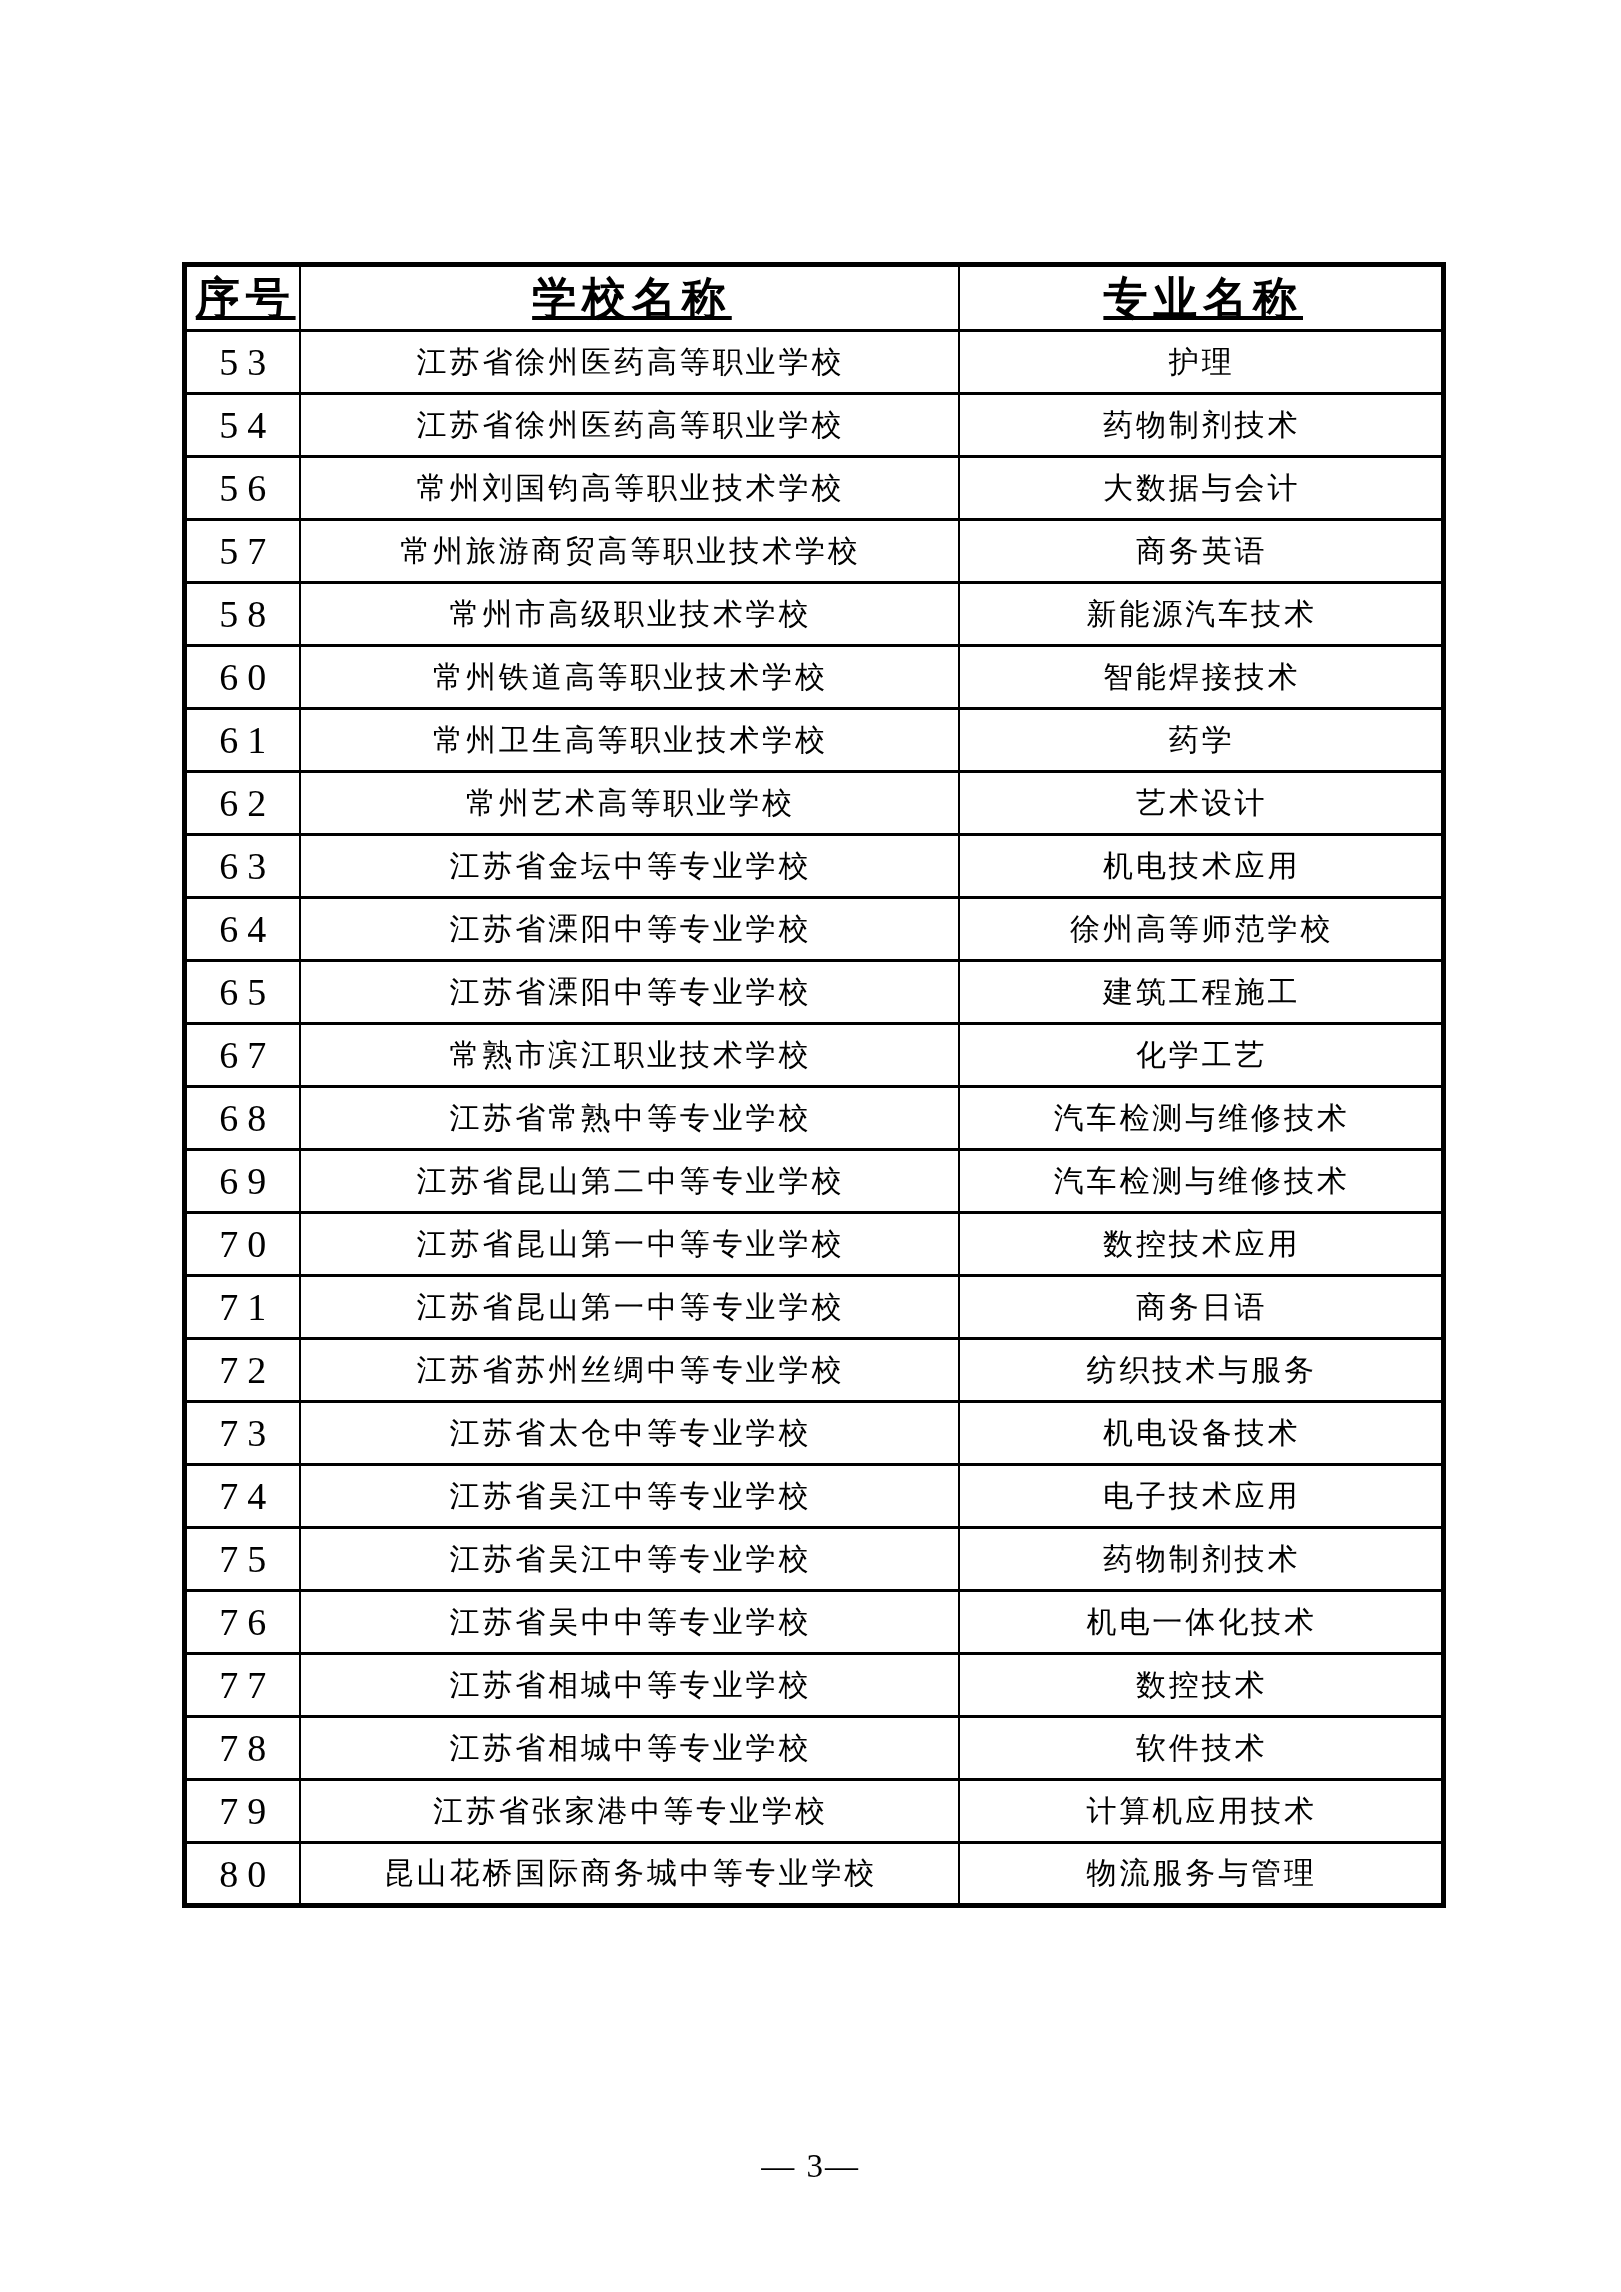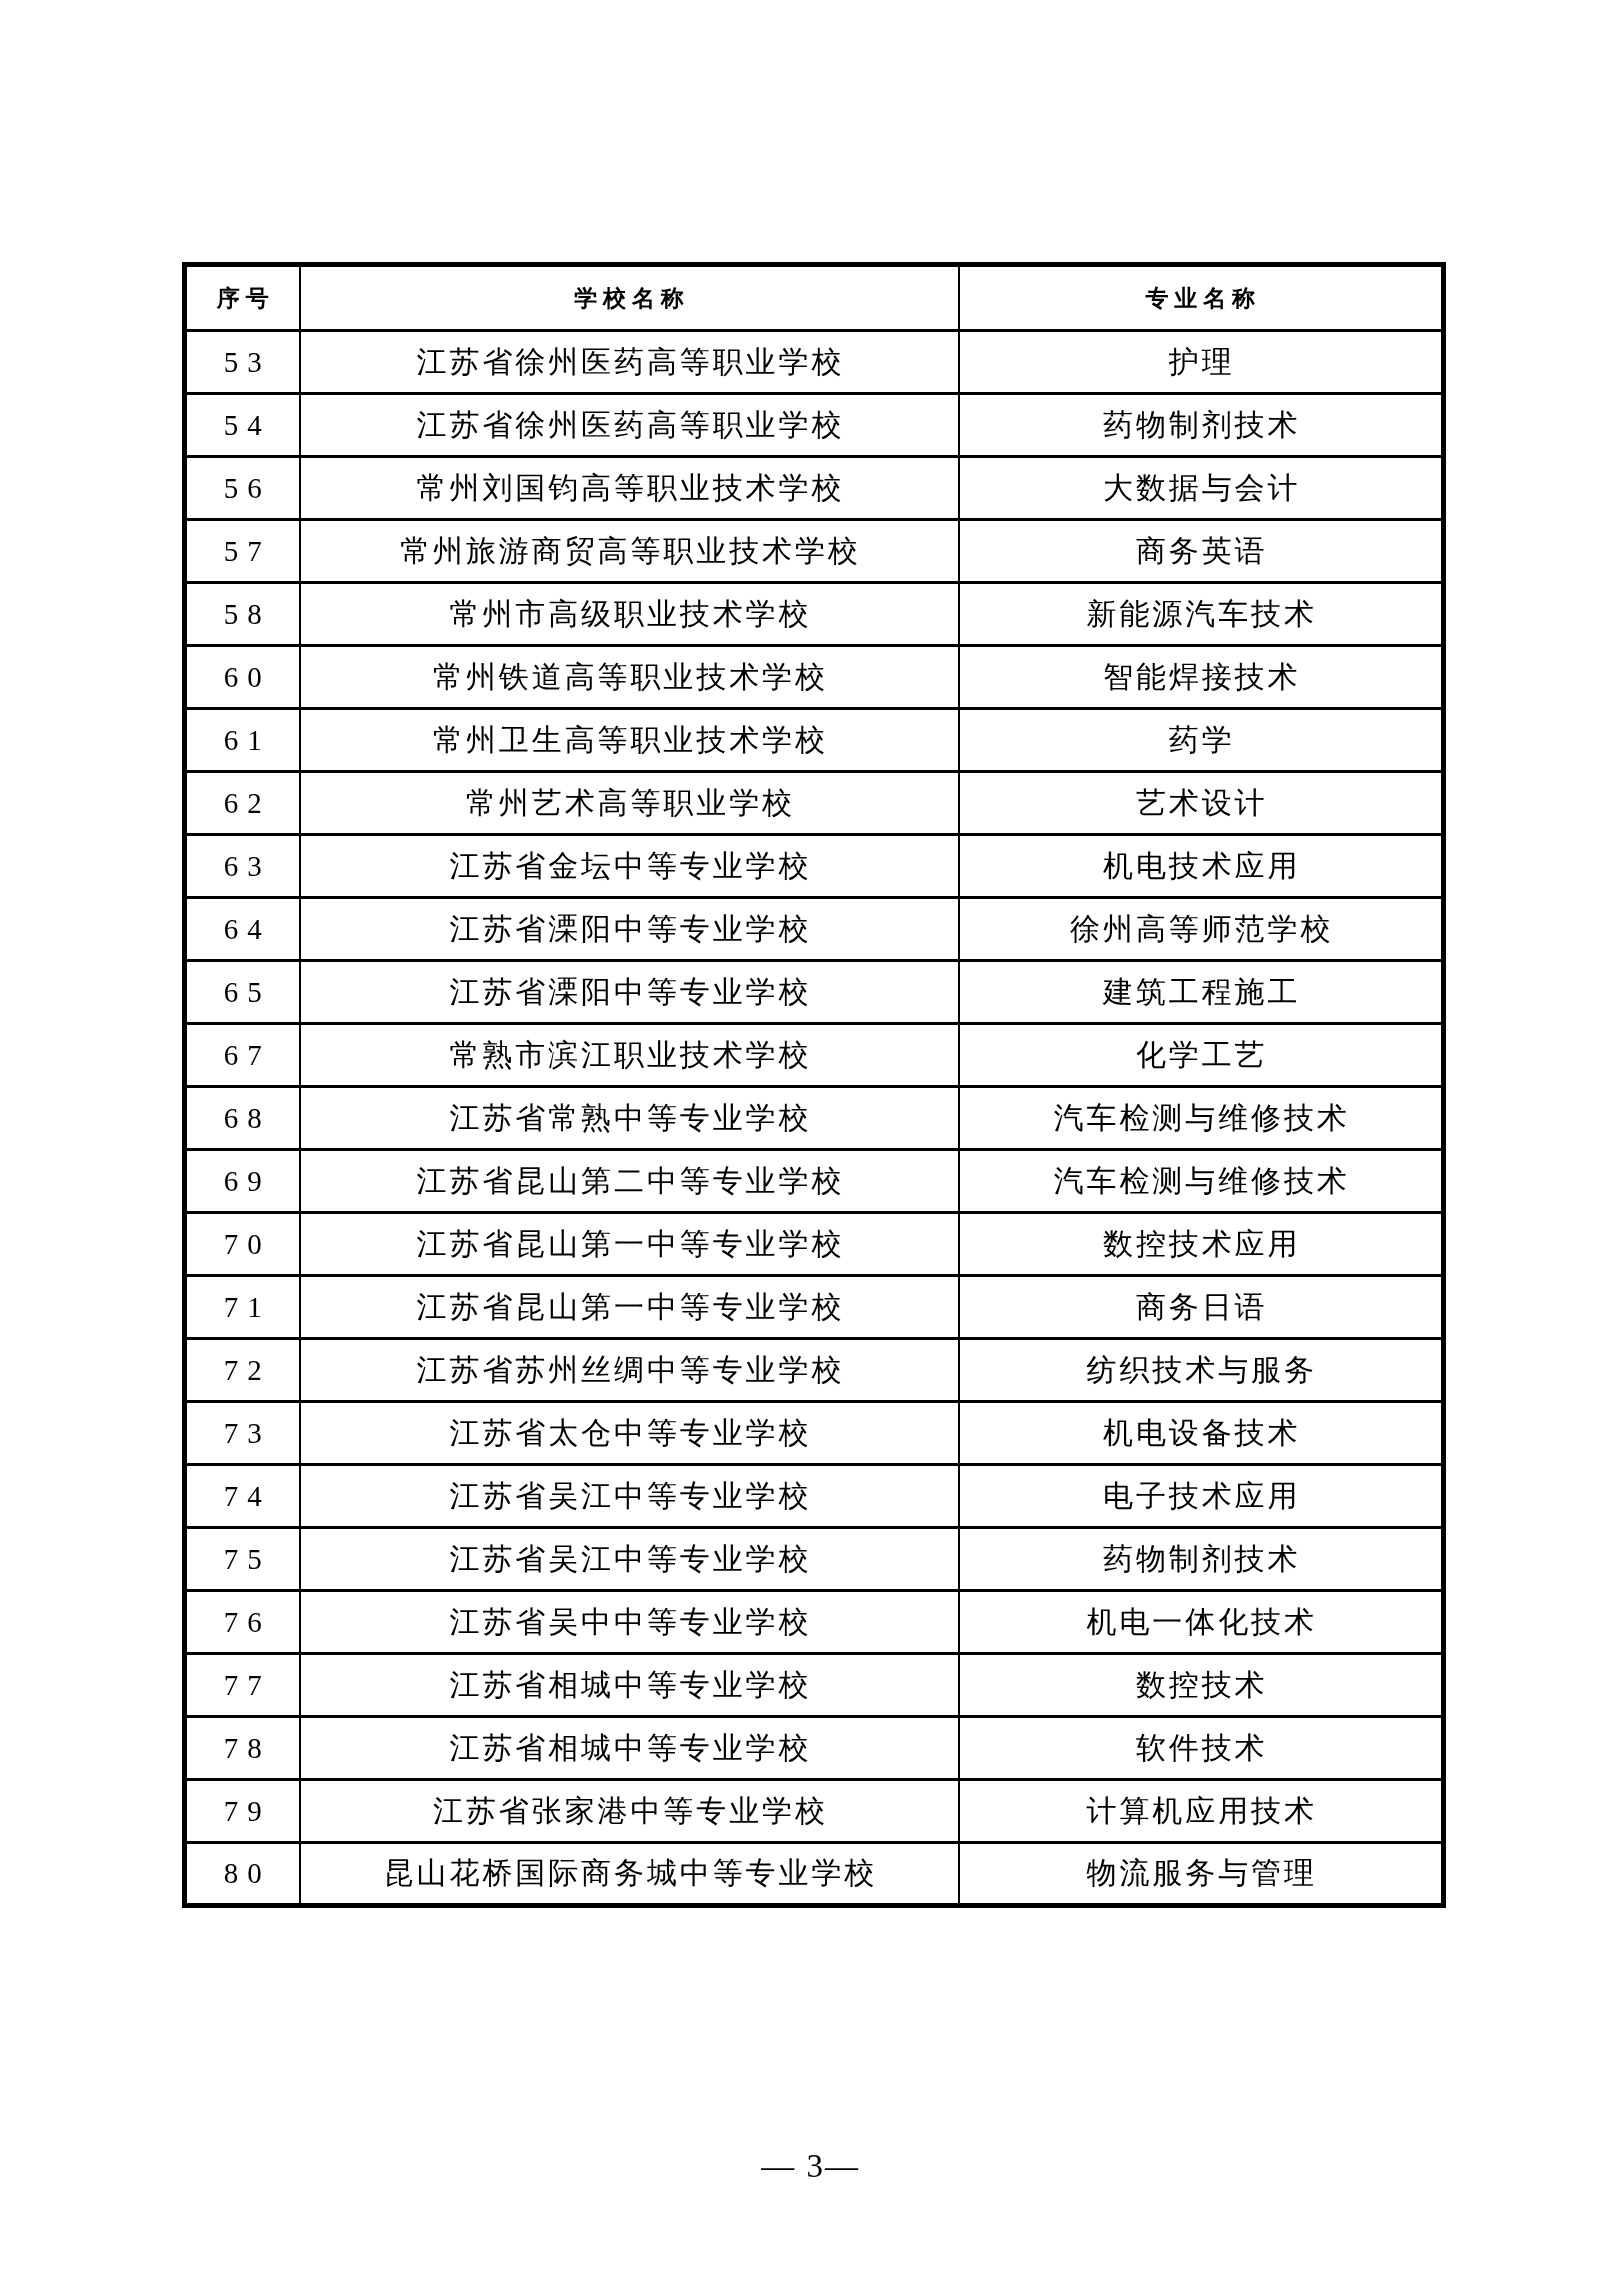--- a/index.html
+++ b/index.html
@@ -19,29 +19,29 @@
     border-top:3.9px solid #000;border-bottom:3.9px solid #000;
     border-left:2.9px solid #000;border-right:2.9px solid #000;
     text-align:center;vertical-align:middle;
     padding:0;box-sizing:border-box;
     overflow:hidden;white-space:nowrap;
   }
   col.c-no{width:115px;}
   col.c-school{width:659px;}
   col.c-major{width:485px;}
   table.roster th{
-    height:66px;font-size:23px;font-weight:bold;
-    letter-spacing:5.9px;padding-left:5.9px;
+    height:66px;font-size:44px;font-weight:bold;
+    letter-spacing:5.9px;padding-left:5.9px;text-decoration:underline;
   }
   table.roster td{
     height:63px;font-size:30px;font-weight:normal;
     letter-spacing:2.9px;padding-left:2.9px;
   }
   table.roster td.no{
-    font-size:29px;letter-spacing:8.8px;padding-left:8.8px;margin-top:44px;
+    font-size:38px;letter-spacing:8.8px;padding-left:8.8px;margin-top:44px;
   }
   .pageno{
     position:absolute;top:2148px;left:0;width:100%;
     text-align:center;font-size:33px;letter-spacing:2px;
   }
 </style>
 </head>
 <body>
 
 <div class="page">

